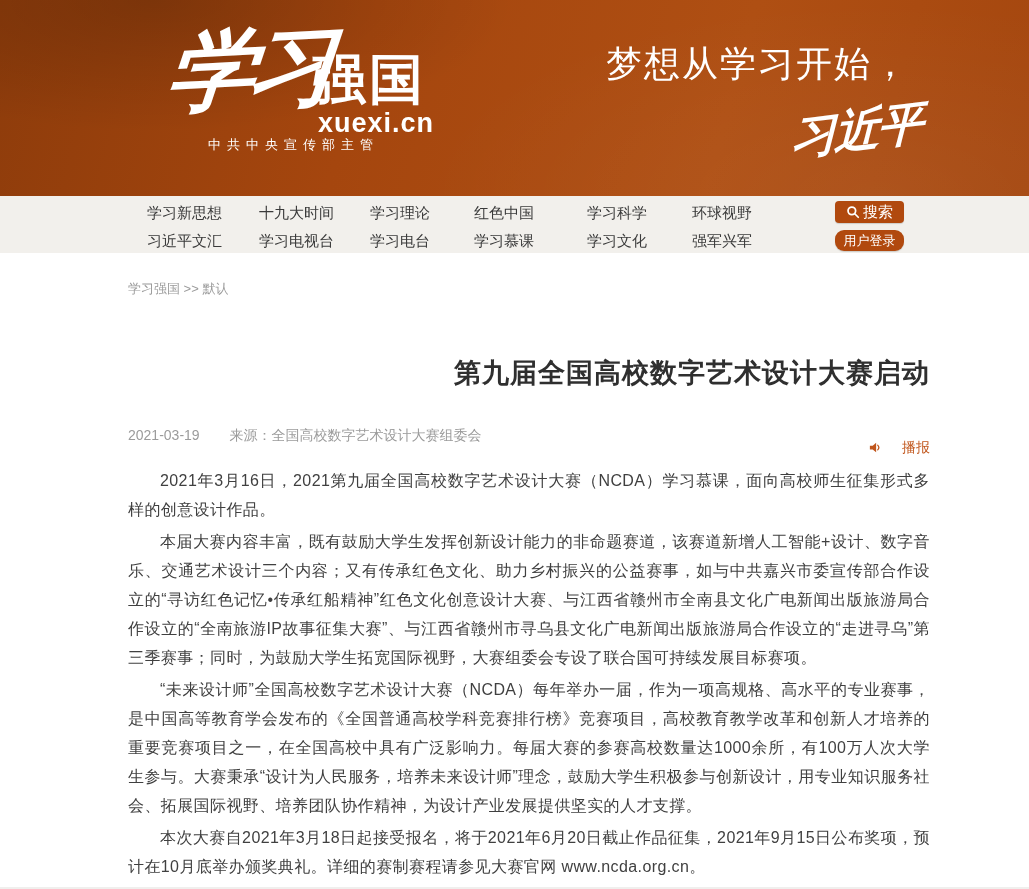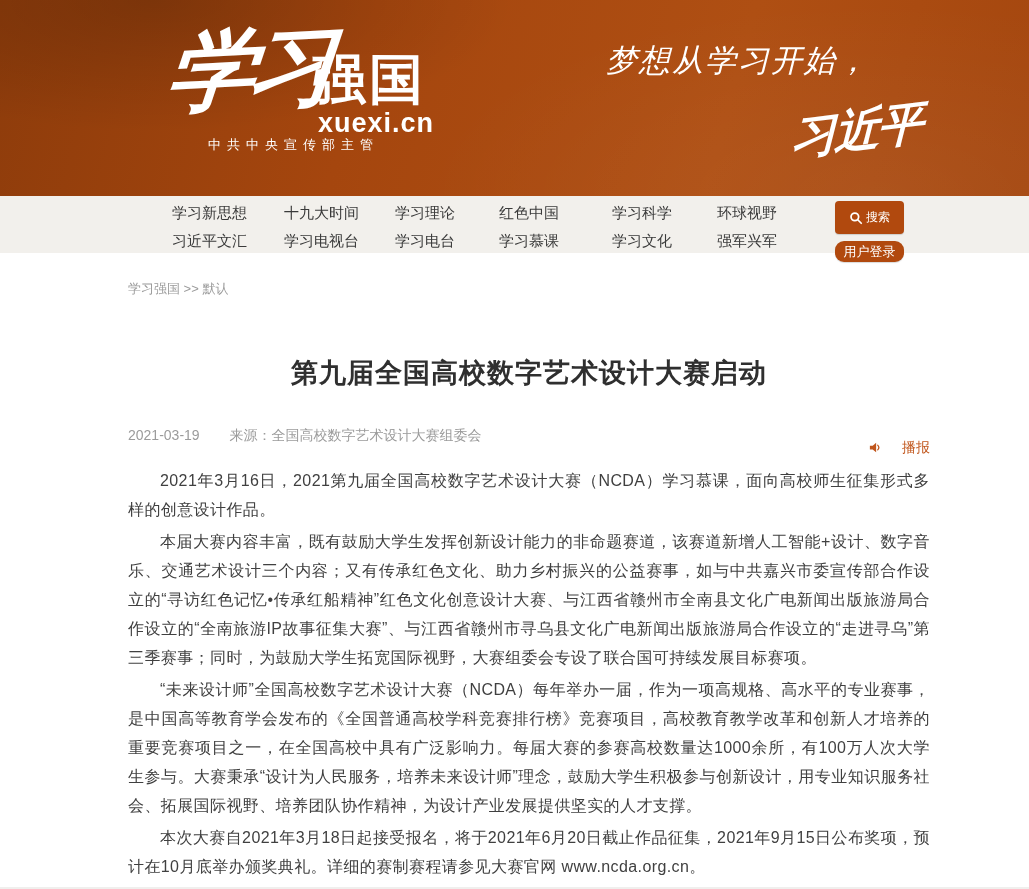--- a/index.html
+++ b/index.html
@@ -21,44 +21,44 @@
     font-style:italic; font-weight:bold; font-size:88px; line-height:1; letter-spacing:-8px;
     transform:skewX(-8deg) rotate(-3deg); white-space:nowrap; }
   .logo-block { position:absolute; left:144px; top:42px; font-size:54px; font-weight:bold;
     letter-spacing:3px; line-height:1; white-space:nowrap; }
   .logo-domain { position:absolute; left:150px; top:98px; font-size:27px; font-weight:bold;
     letter-spacing:1px; white-space:nowrap; }
   .logo-subtitle { position:absolute; left:40px; top:126px; font-size:13px; letter-spacing:6px;
     white-space:nowrap; }
   .slogan { position:absolute; top:40px; left:540px; color:#fff; z-index:2;
     font-family:"DejaVu Serif", serif; }
-  .slogan-line1 { font-size:31px; letter-spacing:2px; padding-left:66px; white-space:nowrap;font-style:italic; }
+  .slogan-line1 { font-size:36px; letter-spacing:2px; padding-left:66px; white-space:nowrap; }
   .slogan-line2 { font-size:31px; letter-spacing:2px; margin-top:11px; white-space:nowrap; }
   .signature { position:absolute; left:790px; top:100px; color:#fff; z-index:2;
     font-family:"DejaVu Serif", serif; font-style:italic; font-weight:bold; font-size:46px;
     letter-spacing:-2px; transform:rotate(-7deg) skewX(-8deg); white-space:nowrap; }
 
   
   .nav-bar { position:relative; width:1029px; height:57px; background:#f2f0ec; }
-  .nav-links { position:absolute; left:172px; top:9px; display:grid;
+  .nav-links { position:absolute; left:147px; top:9px; display:grid;
     grid-template-columns:112px 111px 104px 113px 105px 90px; row-gap:12px; }
   .nav-link { font-size:15px; color:#3a3a3a; text-decoration:none; line-height:16px;
     white-space:nowrap; cursor:pointer; }
   .nav-buttons { position:absolute; left:835px; top:5px; display:flex; flex-direction:column;
     gap:7px; }
-  .btn { display:flex; align-items:center; justify-content:center; width:69px; height:33px;
-    background:#b1490e; color:#fff; font-size:12px; border:none; border-radius:4px;
+  .btn { display:flex; align-items:center; justify-content:center; width:69px; height:22px;
+    background:#b1490e; color:#fff; font-size:15px; border:none; border-radius:4px;
     cursor:pointer; box-shadow:0 1px 1px rgba(0,0,0,.15); }
   .btn .ico { width:14px; height:14px; margin-right:3px; display:inline-block; }
   .btn-login { font-size:13px; height:21px;border-radius:9px; }
 
   
   .breadcrumb { margin:28px 0 0 128px; font-size:13px; color:#9b9b9b; line-height:16px; }
   .article { width:802px; margin-left:128px; position:relative; }
-  .article-title { margin-top:61px; text-align:center; font-size:27px; font-weight:bold;
+  .article-title { margin-top:61px; text-align:right; font-size:27px; font-weight:bold;
     color:#2f2f2f; line-height:30px; letter-spacing:1px; }
   .article-meta { position:relative; margin-top:39px; font-size:14px; color:#9b9b9b;
     line-height:16px; }
   .meta-date { display:inline-block; }
   .meta-source { display:inline-block; margin-left:26px; }
   .broadcast { position:absolute; right:0; bottom:-12px; display:flex; align-items:center;
     gap:19px; color:#c1561c; font-size:14px; cursor:pointer; }
   .broadcast .ico { width:15px; height:15px; display:inline-block; }
   .article-body { margin-top:23px; }
   .article-body p { font-size:16px; color:#404040; line-height:29px; text-indent:2em;

